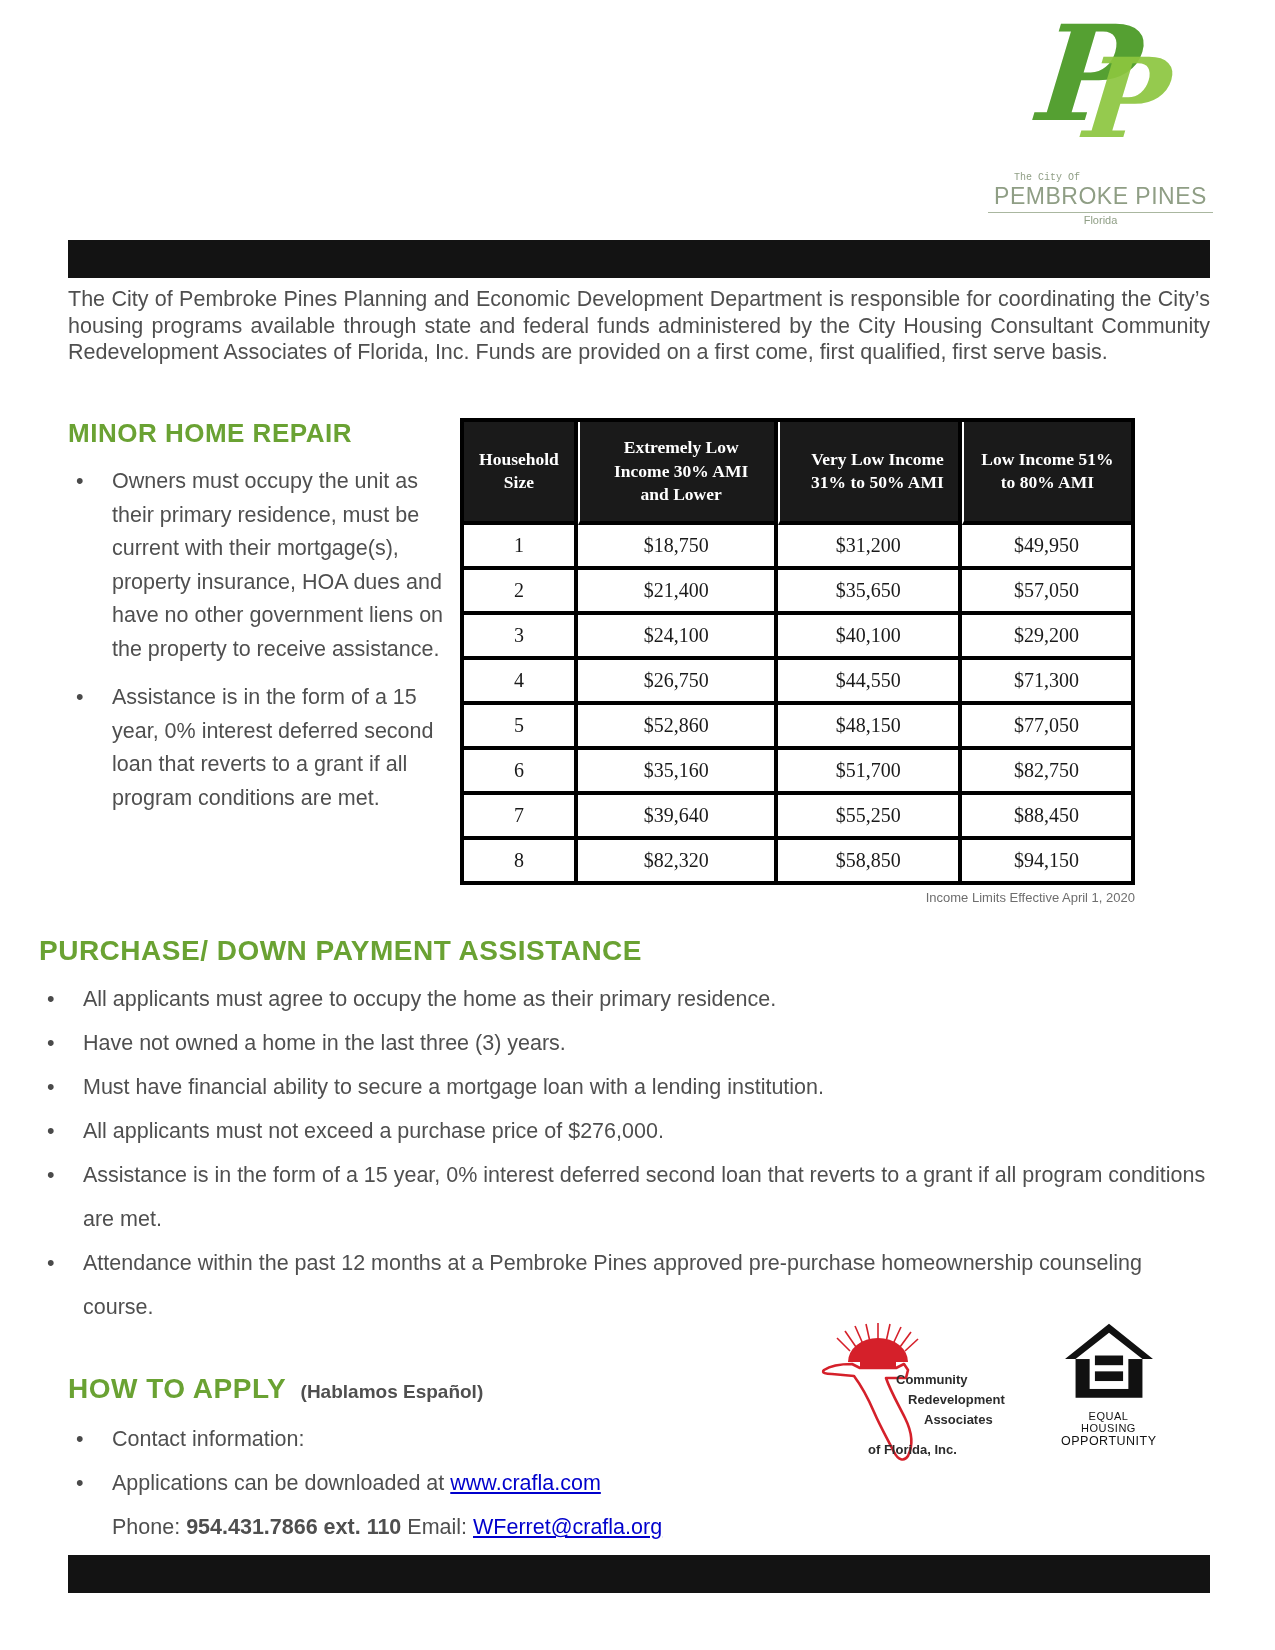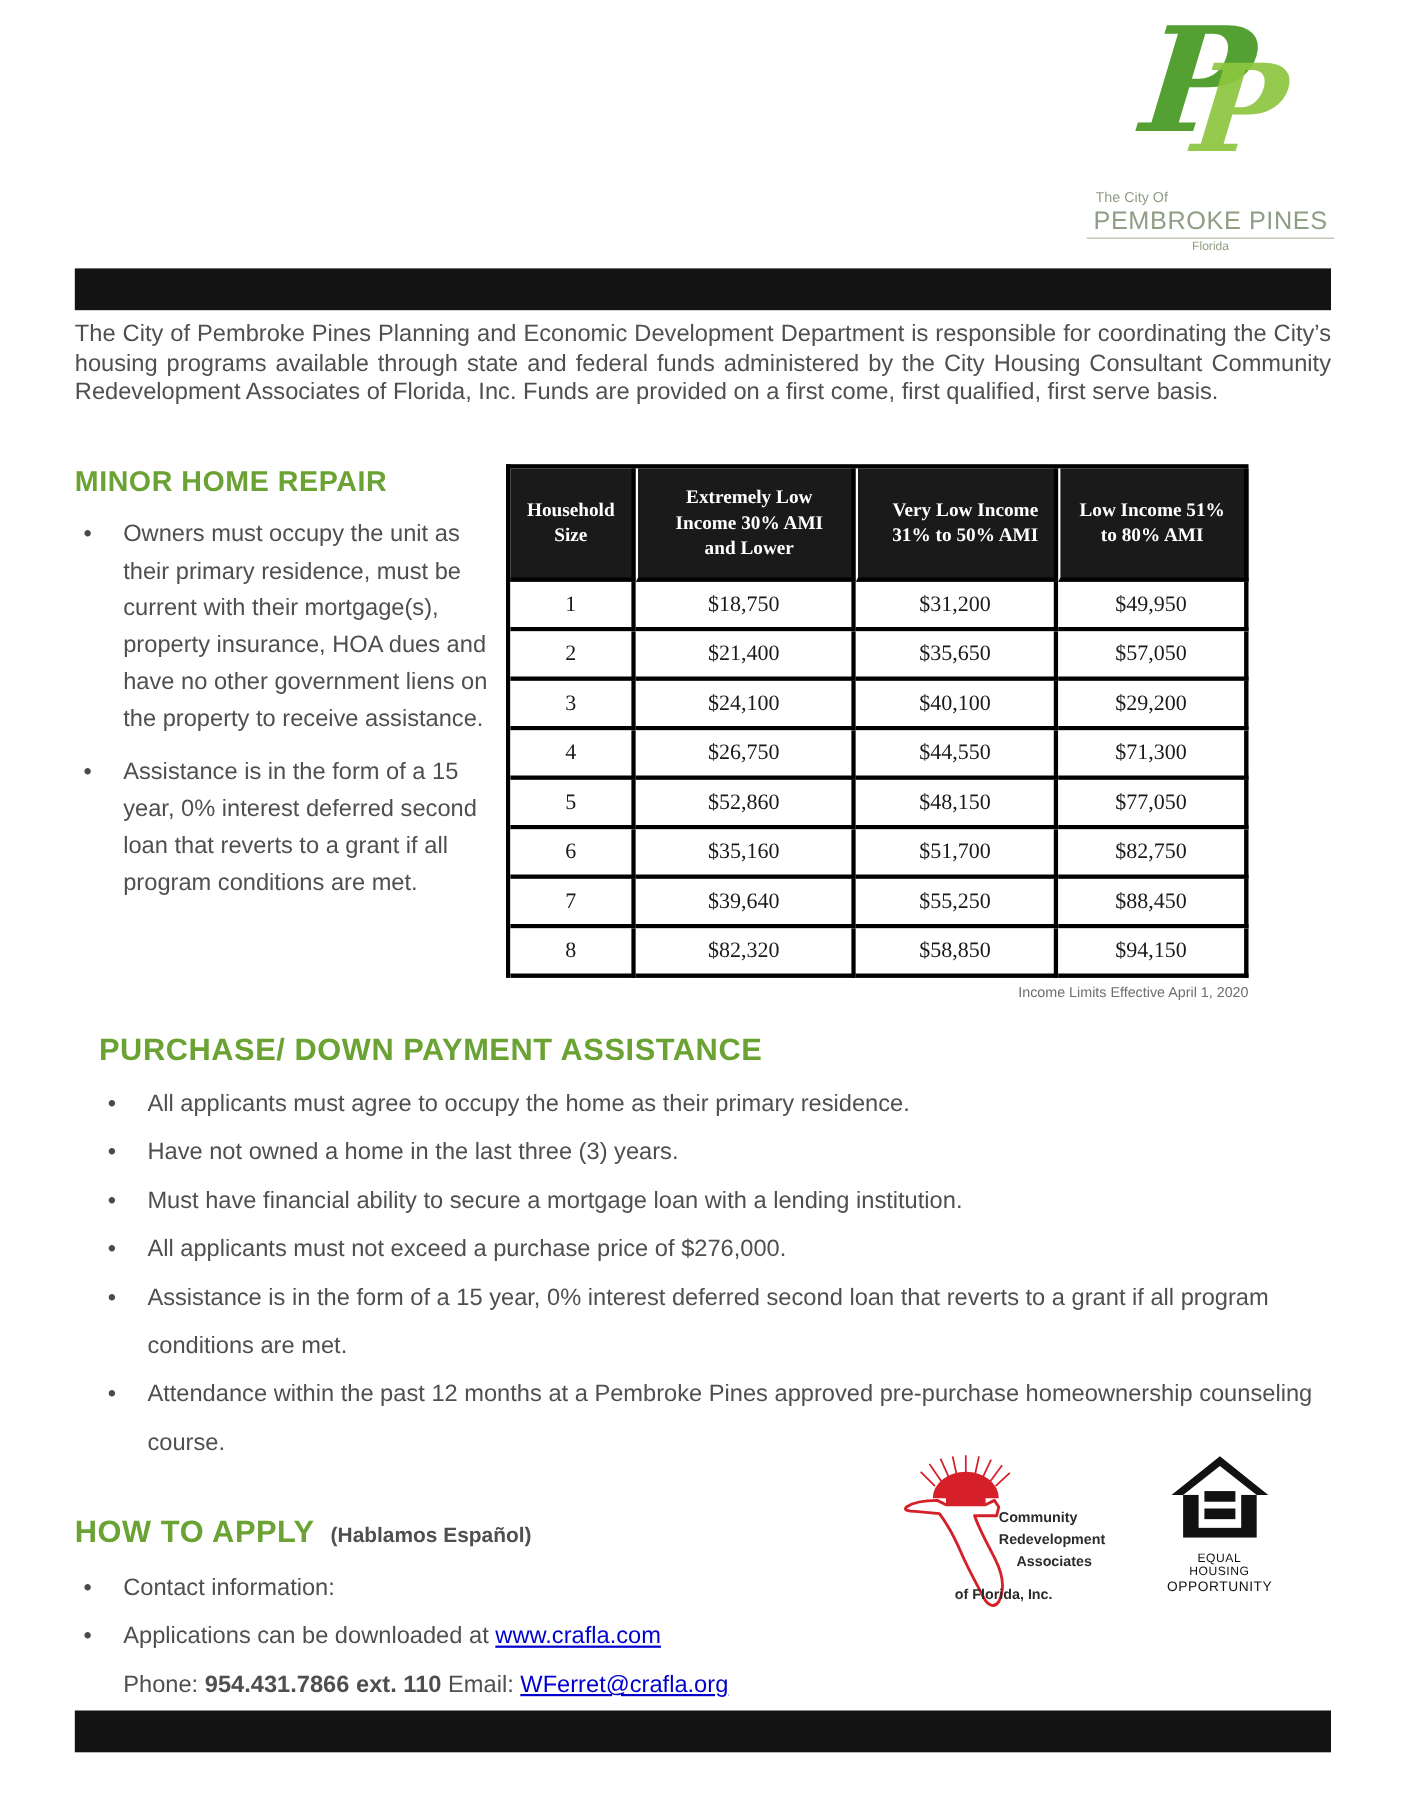--- a/index.html
+++ b/index.html
@@ -21,21 +21,21 @@
   .pp-monogram .p1 {
     position:absolute; left:52px; top:-14px; font-family:"DejaVu Serif", serif;
     font-style:italic; font-weight:bold; font-size:132px; line-height:1; color:#55a032;
     transform:skewX(-6deg);
   }
   .pp-monogram .p2 {
     position:absolute; left:98px; top:22px; font-family:"DejaVu Serif", serif;
     font-style:italic; font-weight:bold; font-size:110px; line-height:1; color:#8dc63f;
     transform:skewX(-6deg); opacity:0.92;
   }
-  .logo-tagline { text-align:left; margin-left:8px; font-size:13px; color:#8f9e85; margin-top:10px; }
+  .logo-tagline { text-align:left; margin-left:26px; font-size:10px; color:#8f9e85; margin-top:10px;font-family:Liberation Mono, monospace; }
   .logo-name { font-size:23px; color:#8f9e85; letter-spacing:0.5px; white-space:nowrap; }
   .logo-rule { border:none; border-top:1.5px solid #aab7a0; margin:2px 0 1px 0; }
   .logo-state { font-size:11px; color:#8f9e85; }
 
   
   .black-bar { margin:14px 65px 0 68px; height:38px; background:#131313; }
   .bottom-bar { position:absolute; top:1555px; left:68px; width:1142px; height:38px; background:#131313; }
 
   
   .intro {
@@ -79,36 +79,36 @@
     background:#ffffff; color:#1a1a1a; font-size:20px; text-align:center;
     padding:9px 4px; border-right:4px solid #000; border-bottom:4px solid #000;
   }
   table.income th:nth-child(1) { width:104px; }
   table.income th:nth-child(2) { width:197px;padding-left:22px; }
   table.income th:nth-child(3) { width:180px;text-align:right; }
   table.income th:nth-child(4) { width:170px; }
   .table-caption { text-align:right; font-size:13px; color:#6e6e6e; margin-top:5px; }
 
   
-  .purchase-section { margin:30px 65px 0 90px; }
+  .purchase-section { margin:30px 65px 0 39px; }
   .purchase-section ul { margin-top:10px; }
 
   
   .apply-section { margin:44px 65px 0 68px; }
   .apply-note { font-size:19px; font-weight:bold; color:#4f4f4f; margin-left:10px; }
   .apply-section ul { margin-top:12px; }
   .contact-detail { padding-left:44px; font-size:21.5px; line-height:2.05; color:#4f4f4f; }
   .doc-link { color:#0000cc; text-decoration:underline; }
   .bold { font-weight:bold; }
 
   
   .footer-logos { position:absolute; top:1322px; left:808px; display:flex; align-items:flex-start; }
   .cra-logo { position:relative; width:205px; height:150px; }
   .cra-text { position:absolute; left:88px; top:48px; font-size:13px; font-weight:bold; color:#2b2b2b; line-height:1.55; }
-  .cra-text .t1 { margin-left:12px; }
+  .cra-text .t1 { margin-left:0; }
   .cra-text .t2 { margin-left:12px; }
   .cra-text .t3 { margin-left:28px; }
   .cra-florida { margin-left:60px; font-size:13px; font-weight:bold; color:#2b2b2b; }
   .eho-logo { margin-left:48px; text-align:center; width:95px; }
   .eho-text1 { font-size:11px; color:#111; letter-spacing:0.5px; line-height:1.1; margin-top:2px; }
   .eho-text2 { font-size:12.5px; color:#111; letter-spacing:0.5px; }
 </style>
 </head>
 <body>
 

